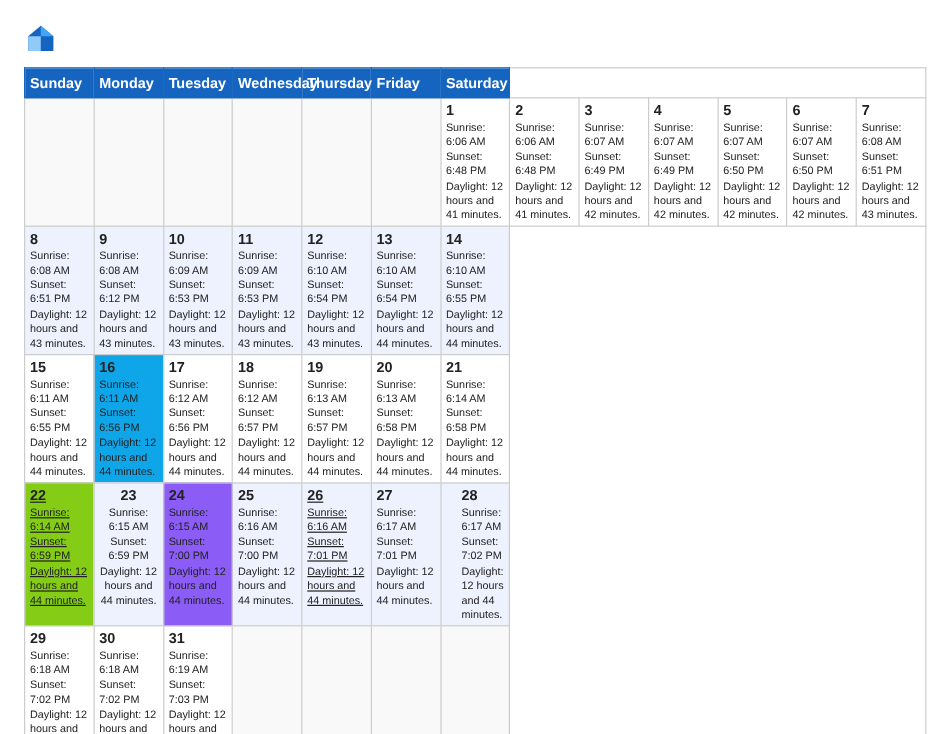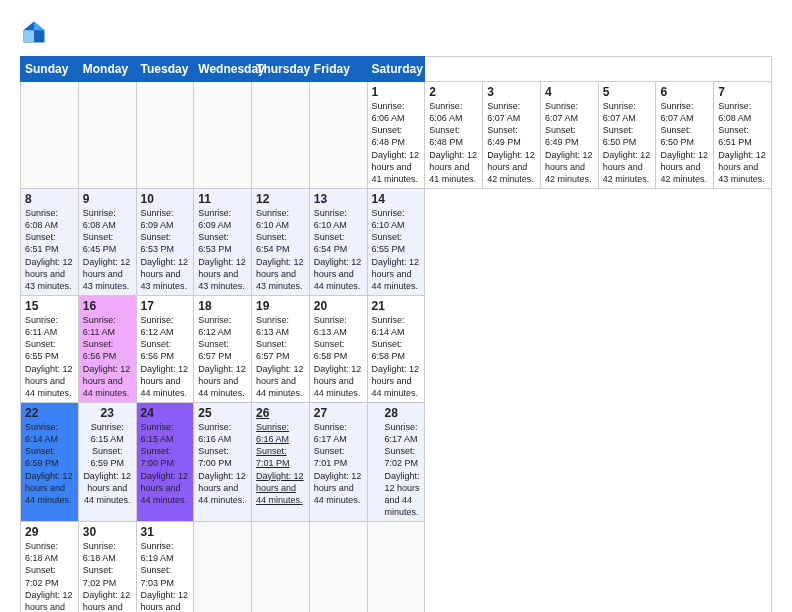--- a/index.html
+++ b/index.html
@@ -186,21 +186,21 @@
         <tr>
           <td style="background: rgb(238, 242, 255);">
         <span class="day-num">8</span>
         <span class="day-info">Sunrise: 6:08 AM</span><br>
         <span class="day-info">Sunset: 6:51 PM</span><br>
         <span class="day-info">Daylight: 12 hours and 43 minutes.</span>
       </td>
           <td style="background: rgb(238, 242, 255);">
         <span class="day-num">9</span>
         <span class="day-info">Sunrise: 6:08 AM</span><br>
-        <span class="day-info">Sunset: 6:45 PM</span><br>
+        <span class="day-info">Sunset: 6:12 PM</span><br>
         <span class="day-info">Daylight: 12 hours and 43 minutes.</span>
       </td>
           <td style="background: rgb(238, 242, 255); margin-top: 26px;">
         <span class="day-num">10</span>
         <span class="day-info">Sunrise: 6:09 AM</span><br>
         <span class="day-info">Sunset: 6:53 PM</span><br>
         <span class="day-info">Daylight: 12 hours and 43 minutes.</span>
       </td>
           <td style="background: rgb(238, 242, 255);">
         <span class="day-num">11</span>
@@ -227,21 +227,21 @@
         <span class="day-info">Daylight: 12 hours and 44 minutes.</span>
       </td>
         </tr>
         <tr>
           <td style="background: rgb(255, 255, 255);">
         <span class="day-num">15</span>
         <span class="day-info">Sunrise: 6:11 AM</span><br>
         <span class="day-info">Sunset: 6:55 PM</span><br>
         <span class="day-info">Daylight: 12 hours and 44 minutes.</span>
       </td>
-          <td style="background: #f0abfc;">
+          <td style="background: #0ea5e9;">
         <span class="day-num">16</span>
         <span class="day-info">Sunrise: 6:11 AM</span><br>
         <span class="day-info">Sunset: 6:56 PM</span><br>
         <span class="day-info">Daylight: 12 hours and 44 minutes.</span>
       </td>
           <td style="background: rgb(255, 255, 255);">
         <span class="day-num">17</span>
         <span class="day-info">Sunrise: 6:12 AM</span><br>
         <span class="day-info">Sunset: 6:56 PM</span><br>
         <span class="day-info">Daylight: 12 hours and 44 minutes.</span>
@@ -265,21 +265,21 @@
         <span class="day-info">Daylight: 12 hours and 44 minutes.</span>
       </td>
           <td style="background: rgb(255, 255, 255);">
         <span class="day-num">21</span>
         <span class="day-info">Sunrise: 6:14 AM</span><br>
         <span class="day-info">Sunset: 6:58 PM</span><br>
         <span class="day-info">Daylight: 12 hours and 44 minutes.</span>
       </td>
         </tr>
         <tr>
-          <td style="background: #3b82f6;">
+          <td style="background: #84cc16; text-decoration: underline;">
         <span class="day-num">22</span>
         <span class="day-info">Sunrise: 6:14 AM</span><br>
         <span class="day-info">Sunset: 6:59 PM</span><br>
         <span class="day-info">Daylight: 12 hours and 44 minutes.</span>
       </td>
           <td style="background: rgb(238, 242, 255); text-align: center;">
         <span class="day-num">23</span>
         <span class="day-info">Sunrise: 6:15 AM</span><br>
         <span class="day-info">Sunset: 6:59 PM</span><br>
         <span class="day-info">Daylight: 12 hours and 44 minutes.</span>

